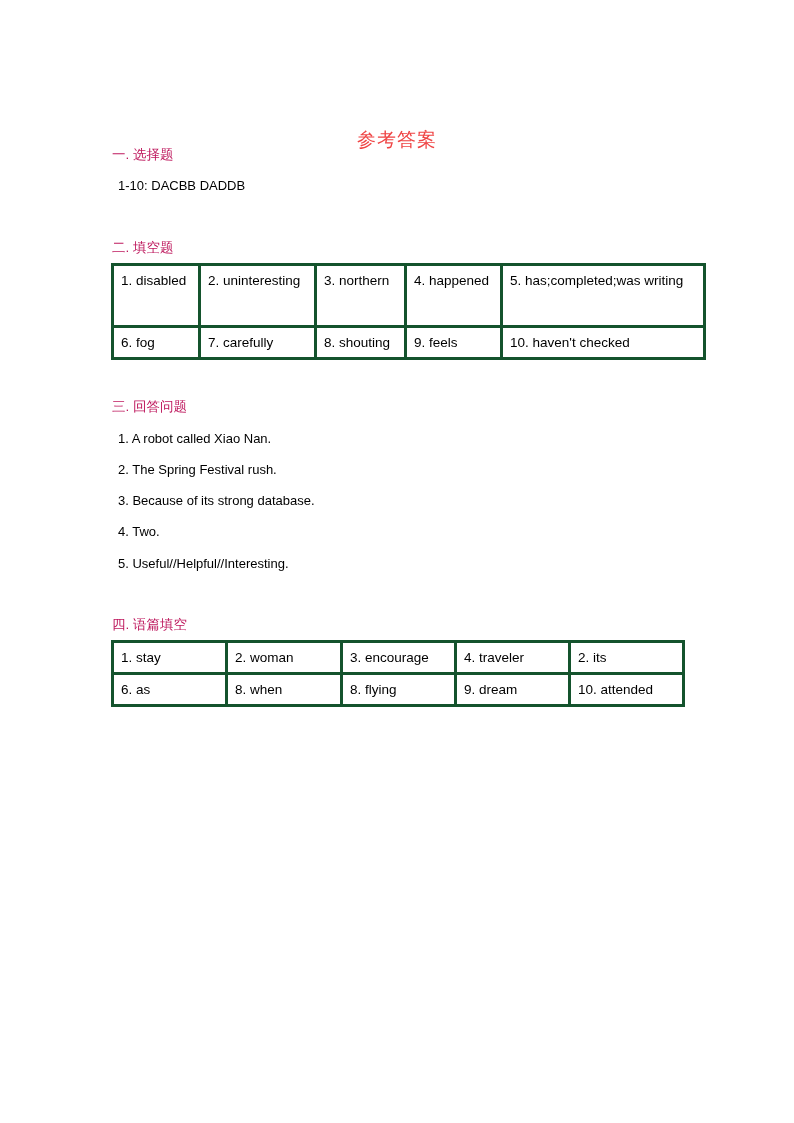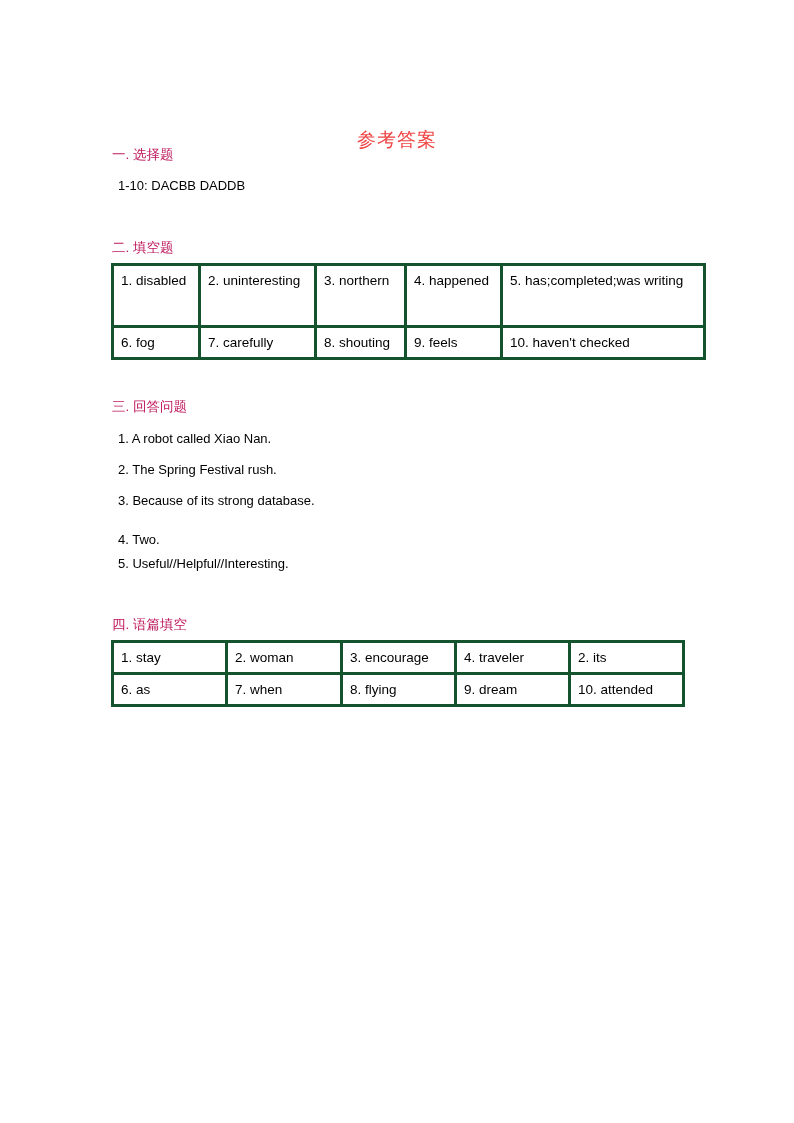--- a/index.html
+++ b/index.html
@@ -126,21 +126,21 @@
         <td>9. feels</td>
         <td>10. haven't checked</td>
       </tr>
     </tbody>
   </table>
 
   <div class="section-heading" style="top:398px;">三.  回答问题</div>
   <div class="body-line" style="top:430px;">1. A robot called Xiao Nan.</div>
   <div class="body-line" style="top:461px;">2. The Spring Festival rush.</div>
   <div class="body-line" style="top:492px;">3. Because of its strong database.</div>
-  <div class="body-line" style="top:523px;margin-top:8px;">4. Two.</div>
+  <div class="body-line" style="top:523px;">4. Two.</div>
   <div class="body-line" style="top:555px;">5. Useful//Helpful//Interesting.</div>
 
   <div class="section-heading" style="top:616px;">四.  语篇填空</div>
 
   <table class="ans-table" id="table-passage-blanks">
     <colgroup>
       <col class="d1">
         <col class="d2">
         <col class="d3">
         <col class="d4">
@@ -149,21 +149,21 @@
     <tbody>
       <tr>
         <td>1. stay</td>
         <td>2. woman</td>
         <td>3. encourage</td>
         <td>4. traveler</td>
         <td>2. its</td>
       </tr>
       <tr>
         <td>6. as</td>
-        <td>7. when</td>
+        <td>8. when</td>
         <td>8. flying</td>
         <td>9. dream</td>
         <td>10. attended</td>
       </tr>
     </tbody>
   </table>
 
 </div>
 
 </body></html>

